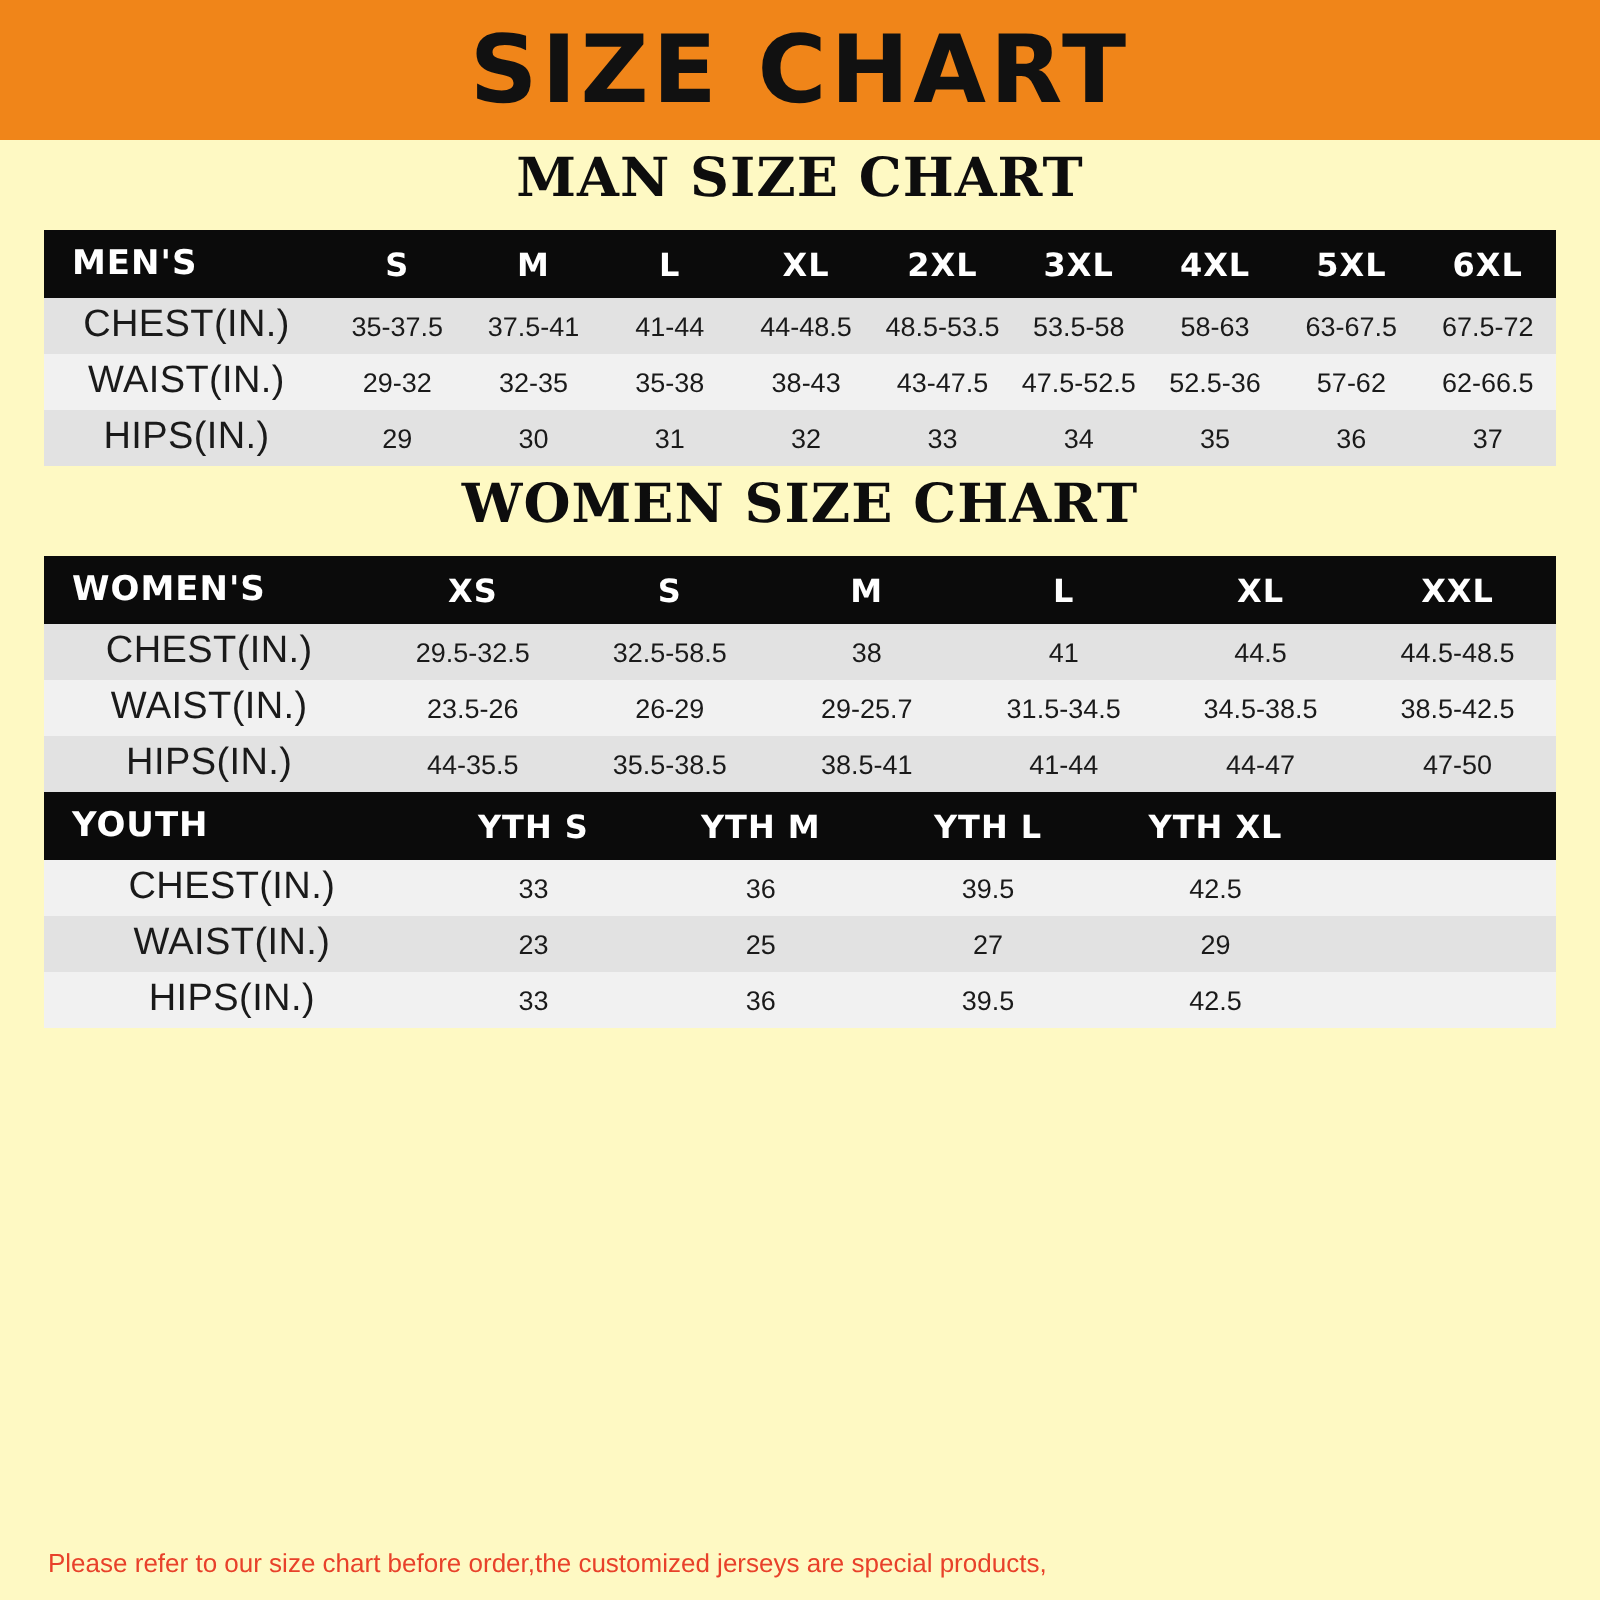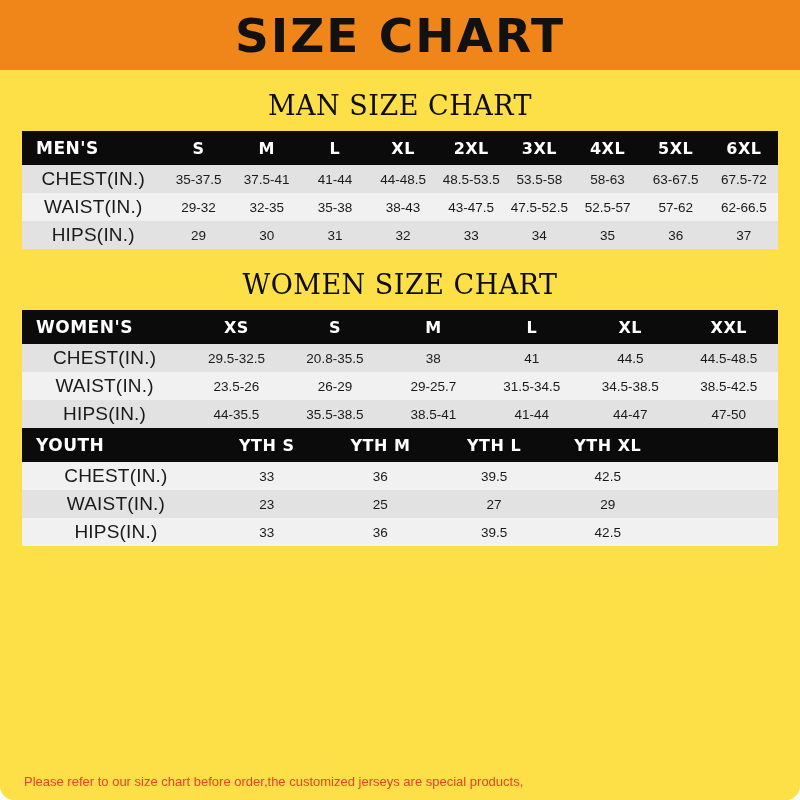--- a/index.html
+++ b/index.html
@@ -11,22 +11,21 @@
     height: 800px;
     background: #ffffff;
     font-family: "Liberation Sans", sans-serif;
     overflow: hidden;
   }
   .page {
     position: relative;
     width: 800px;
     height: 800px;
     box-sizing: border-box;
-    background: #fde047;
-    border-radius: 14px;
+    background: #fef9c3;
   }
   .banner {
     height: 70px;
     background: #f08519;
     display: flex;
     align-items: center;
     justify-content: center;
     overflow: hidden;
   }
   .banner-title {
@@ -37,25 +36,25 @@
     color: #111111;
     line-height: 1;
   }
   .content {
     padding: 0 22px;
     box-sizing: border-box;
   }
   .section-title {
     text-align: center;
     font-family: "DejaVu Serif", serif;
-    font-weight: normal;
+    font-weight: bold;
     font-size: 27px;
     letter-spacing: 0.5px;
     color: #0d0d0d;
-    margin: 20px 0 10px 0;
+    margin: 4px 0 10px 0;
   }
   table.size-table {
     width: 100%;
     border-collapse: collapse;
     table-layout: fixed;
   }
   table.size-table th,
   table.size-table td {
     text-align: center;
     font-size: 13.5px;
@@ -155,21 +154,21 @@
             <td>67.5-72</td>
           </tr>
           <tr class="even">
             <td class="rowlabel">WAIST(IN.)</td>
             <td>29-32</td>
             <td>32-35</td>
             <td>35-38</td>
             <td>38-43</td>
             <td>43-47.5</td>
             <td>47.5-52.5</td>
-            <td>52.5-57</td>
+            <td>52.5-36</td>
             <td>57-62</td>
             <td>62-66.5</td>
           </tr>
           <tr class="odd">
             <td class="rowlabel">HIPS(IN.)</td>
             <td>29</td>
             <td>30</td>
             <td>31</td>
             <td>32</td>
             <td>33</td>
@@ -193,21 +192,21 @@
             <th>M</th>
             <th>L</th>
             <th>XL</th>
             <th>XXL</th>
           </tr>
         </thead>
         <tbody>
           <tr class="odd">
             <td class="rowlabel">CHEST(IN.)</td>
             <td>29.5-32.5</td>
-            <td>20.8-35.5</td>
+            <td>32.5-58.5</td>
             <td>38</td>
             <td>41</td>
             <td>44.5</td>
             <td>44.5-48.5</td>
           </tr>
           <tr class="even">
             <td class="rowlabel">WAIST(IN.)</td>
             <td>23.5-26</td>
             <td>26-29</td>
             <td>29-25.7</td>

